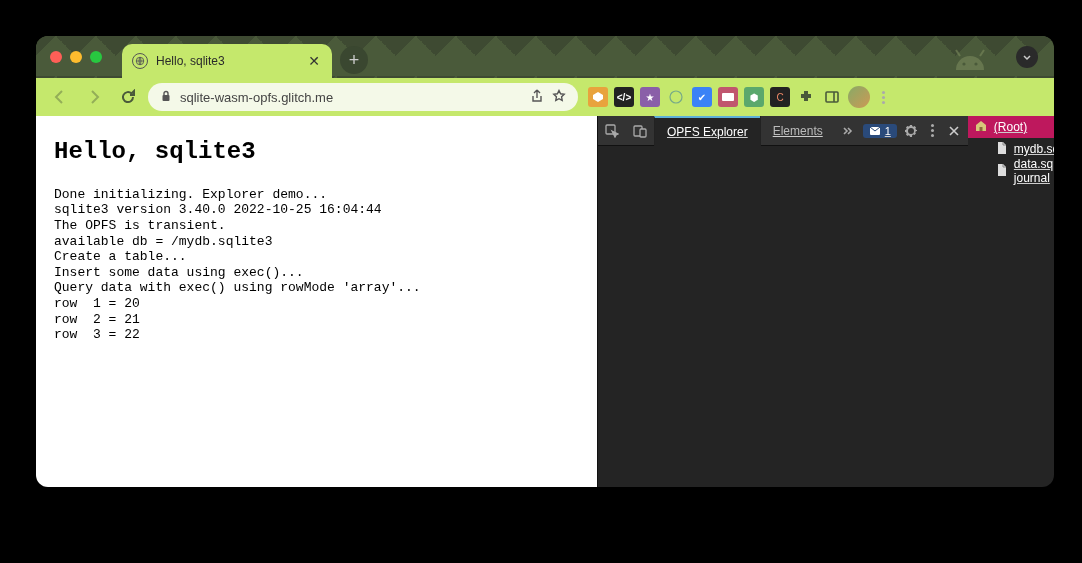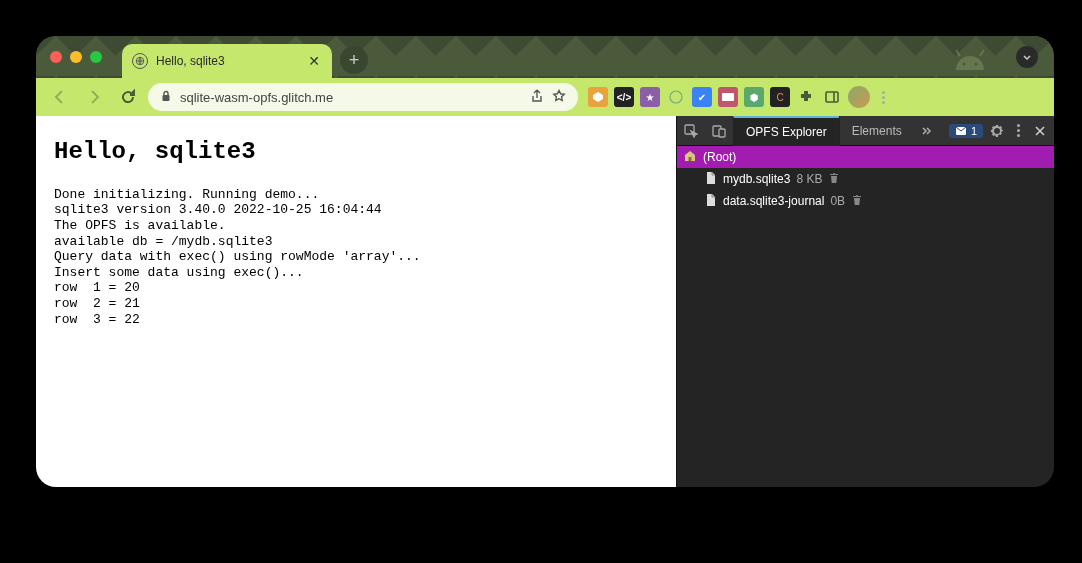--- a/index.html
+++ b/index.html
@@ -10,21 +10,21 @@
     font-family: -apple-system, BlinkMacSystemFont, "Segoe UI", Arial, sans-serif;
     position: relative;
     overflow: hidden;
   }
   .window {
     position: absolute;
     left: 36px;
     top: 36px;
     width: 1018px;
     height: 451px;
-    border-radius: 20px;
+    border-radius: 12px;
     overflow: hidden;
     box-shadow: 0 20px 60px rgba(0,0,0,0.6);
   }
 
   
   .tabstrip {
     height: 42px;
     background: #4a5a3a;
     background-image: linear-gradient(135deg, #3e4a32 25%, transparent 25%), linear-gradient(225deg, #3e4a32 25%, transparent 25%);
     background-size: 40px 40px;
@@ -163,27 +163,27 @@
   .page h1 {
     font-family: "Courier New", Courier, monospace;
     font-size: 24px;
     font-weight: bold;
     margin-bottom: 20px;
   }
   .page .log-line { white-space: pre; }
 
   
   .devtools {
-    width: 378px;
+    width: 457px;
     background: #242424;
     color: #ccc;
     display:flex;
-    flex-direction:column;
     font-size: 12px;
     border-left: 1px solid #111;
+    text-decoration: underline;
   }
   .dt-tabs {
     height: 30px;
     background: #333;
     display:flex;
     align-items:center;
     border-bottom: 1px solid #111;
   }
   .dt-ico {
     width: 28px; height: 30px;
@@ -220,21 +220,21 @@
   }
   .tree-row {
     display:flex;
     align-items:center;
     height: 22px;
     padding: 0 6px;
     gap: 6px;
     color:#ddd;
   }
   .tree-row.indent1 { padding-left: 28px; }
-  .tree-row.root { background: #a21caf; }
+  .tree-row.root { background: #be185d; }
   .tree-name { color:#fff; }
   .tree-size { color:#aaa; }
   .tree-del { color:#888; cursor:pointer; }
   .folder-ico, .file-ico { flex-shrink:0; }
   .kebab { display:flex; flex-direction:column; gap:2px; padding:0 6px; cursor:pointer;}
   .kebab span{ width:3px;height:3px;background:#aaa;border-radius:50%;}
 </style>
 </head>
 <body>
 
@@ -346,26 +346,27 @@
           <span></span>
           <span></span>
         </div>
     </div>
   </div>
 
   <div class="content-row">
     <div class="page">
       <h1>Hello, sqlite3</h1>
       <div id="log">
-          <div class="log-line">Done initializing. Running demo...</div>
+          <div class="log-line">Done initializing. Explorer demo...</div>
           <div class="log-line">sqlite3 version 3.40.0 2022-10-25 16:04:44</div>
-          <div class="log-line">The OPFS is available.</div>
+          <div class="log-line">The OPFS is transient.</div>
           <div class="log-line">available db = /mydb.sqlite3</div>
+          <div class="log-line">Create a table...</div>
+          <div class="log-line">Insert some data using exec()...</div>
           <div class="log-line">Query data with exec() using rowMode 'array'...</div>
-          <div class="log-line">Insert some data using exec()...</div>
           <div class="log-line">row  1 = 20</div>
           <div class="log-line">row  2 = 21</div>
           <div class="log-line">row  3 = 22</div>
         </div>
     </div>
 
     <div class="devtools">
       <div class="dt-tabs">
         <div class="dt-ico">
           <svg width="14" height="14" viewBox="0 0 14 14" fill="none" stroke="#aaa" stroke-width="1.3">

